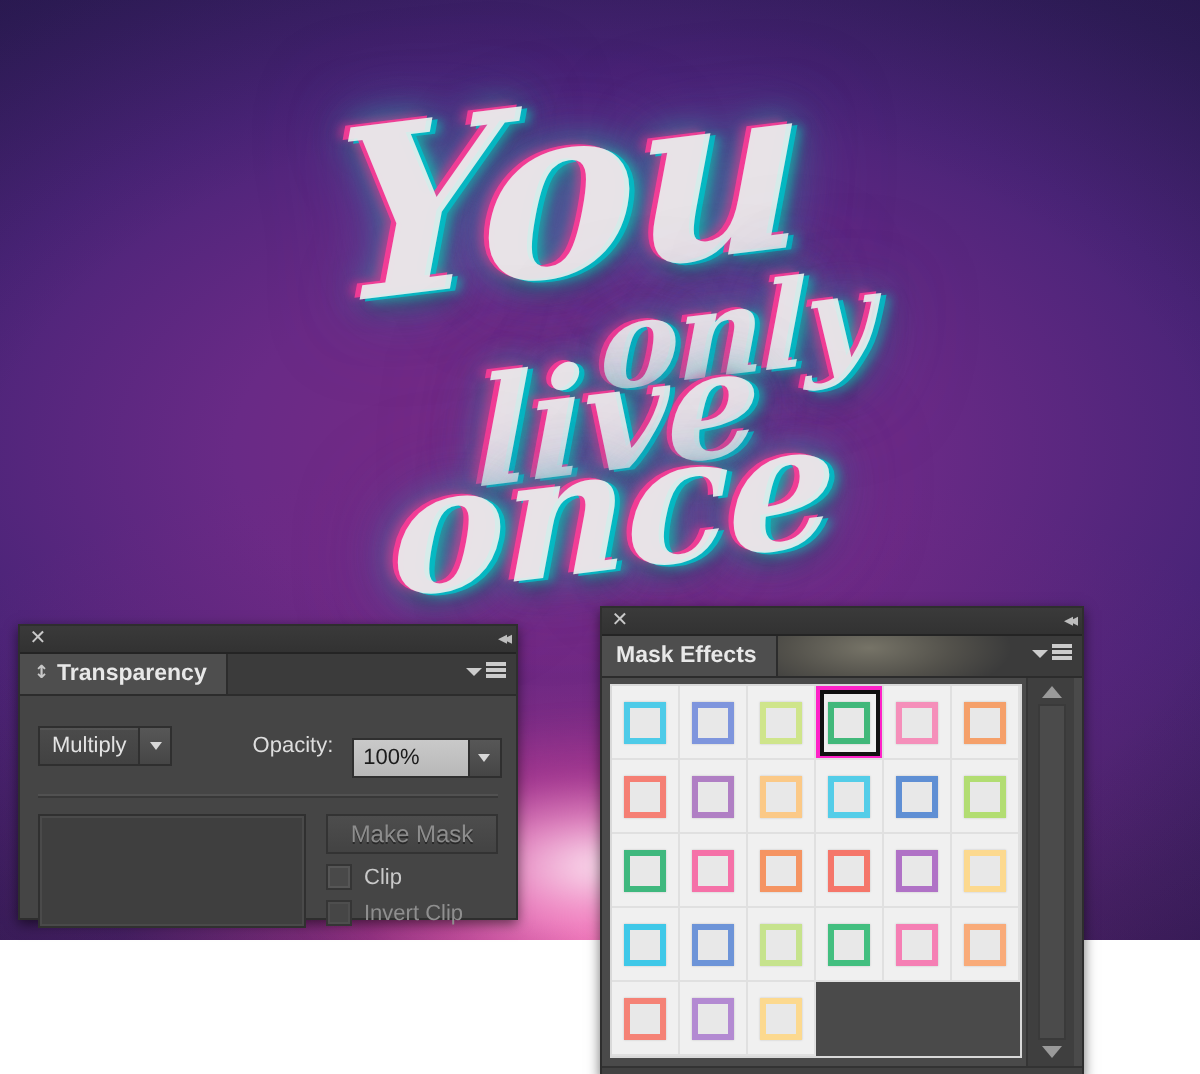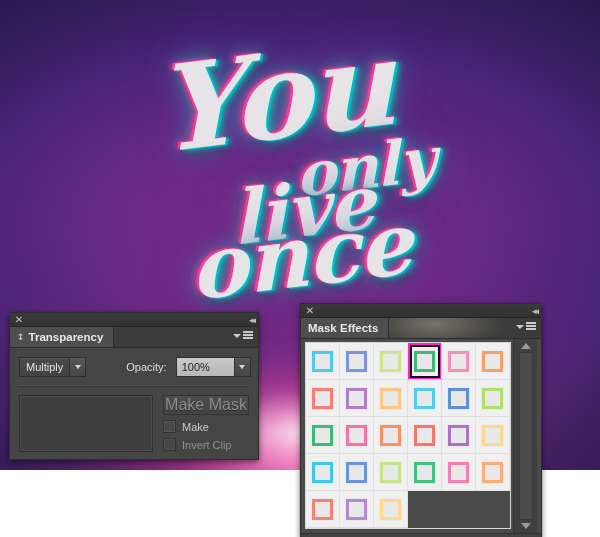--- a/index.html
+++ b/index.html
@@ -152,20 +152,21 @@
     border-left:1px solid #303030;
     background:linear-gradient(180deg,#575757,#464646);
     display:flex;align-items:center;justify-content:center;
   }
   .caret-dn{width:0;height:0;border-left:3.5px solid transparent;border-right:3.5px solid transparent;border-top:4px solid #d8d8d8;}
   #blend-combo{width:110px;}
   .op-label{color:#dedede;font-size:11px;padding-left:31px;}
   .op-field{
     display:flex;align-items:flex-end;height:18px;
     border:1px solid #2f2f2f;
+    margin-top:12px;
   }
   .op-input{
     width:57px;height:100%;
     background:linear-gradient(180deg,#c9c9c9,#b8b8b8);
     color:#1c1c1c;font-size:11px;
     display:flex;align-items:center;padding-left:5px;
     box-sizing:border-box;
   }
   .op-btn{
     width:15px;height:100%;
@@ -180,21 +181,21 @@
     background:#3f3f3f;
     border:1px solid #303030;
     box-shadow:inset 0 0 0 1px #4a4a4a;
   }
   .tp-right{display:flex;flex-direction:column;gap:5px;flex:1;}
   .btn-disabled{
     height:18px;
     background:linear-gradient(180deg,#4d4d4d,#434343);
     border:1px solid #333333;
     color:#8d8d8d;
-    font-size:16px;
+    font-size:12px;
     display:flex;align-items:center;justify-content:center;
     text-shadow:0 1px 0 rgba(0,0,0,0.4);
   }
   .chk-row{display:flex;align-items:center;gap:6px;}
   .chk{
     width:11px;height:11px;
     background:#494949;
     border:1px solid #353535;
     box-shadow:inset 0 0 0 1px #565656;
   }
@@ -340,21 +341,21 @@
       </div>
 
       <div class="tp-sep"></div>
 
       <div class="tp-row2">
         <div class="thumb-box"></div>
         <div class="tp-right">
           <div class="btn-disabled">Make Mask</div>
           <div class="chk-row">
             <span class="chk"></span>
-            <span class="chk-lbl">Make</span>
+            <span class="chk-lbl">Clip</span>
           </div>
           <div class="chk-row">
             <span class="chk dim"></span>
             <span class="chk-lbl dim">Invert Clip</span>
           </div>
         </div>
       </div>
     </div>
   </div>
 

